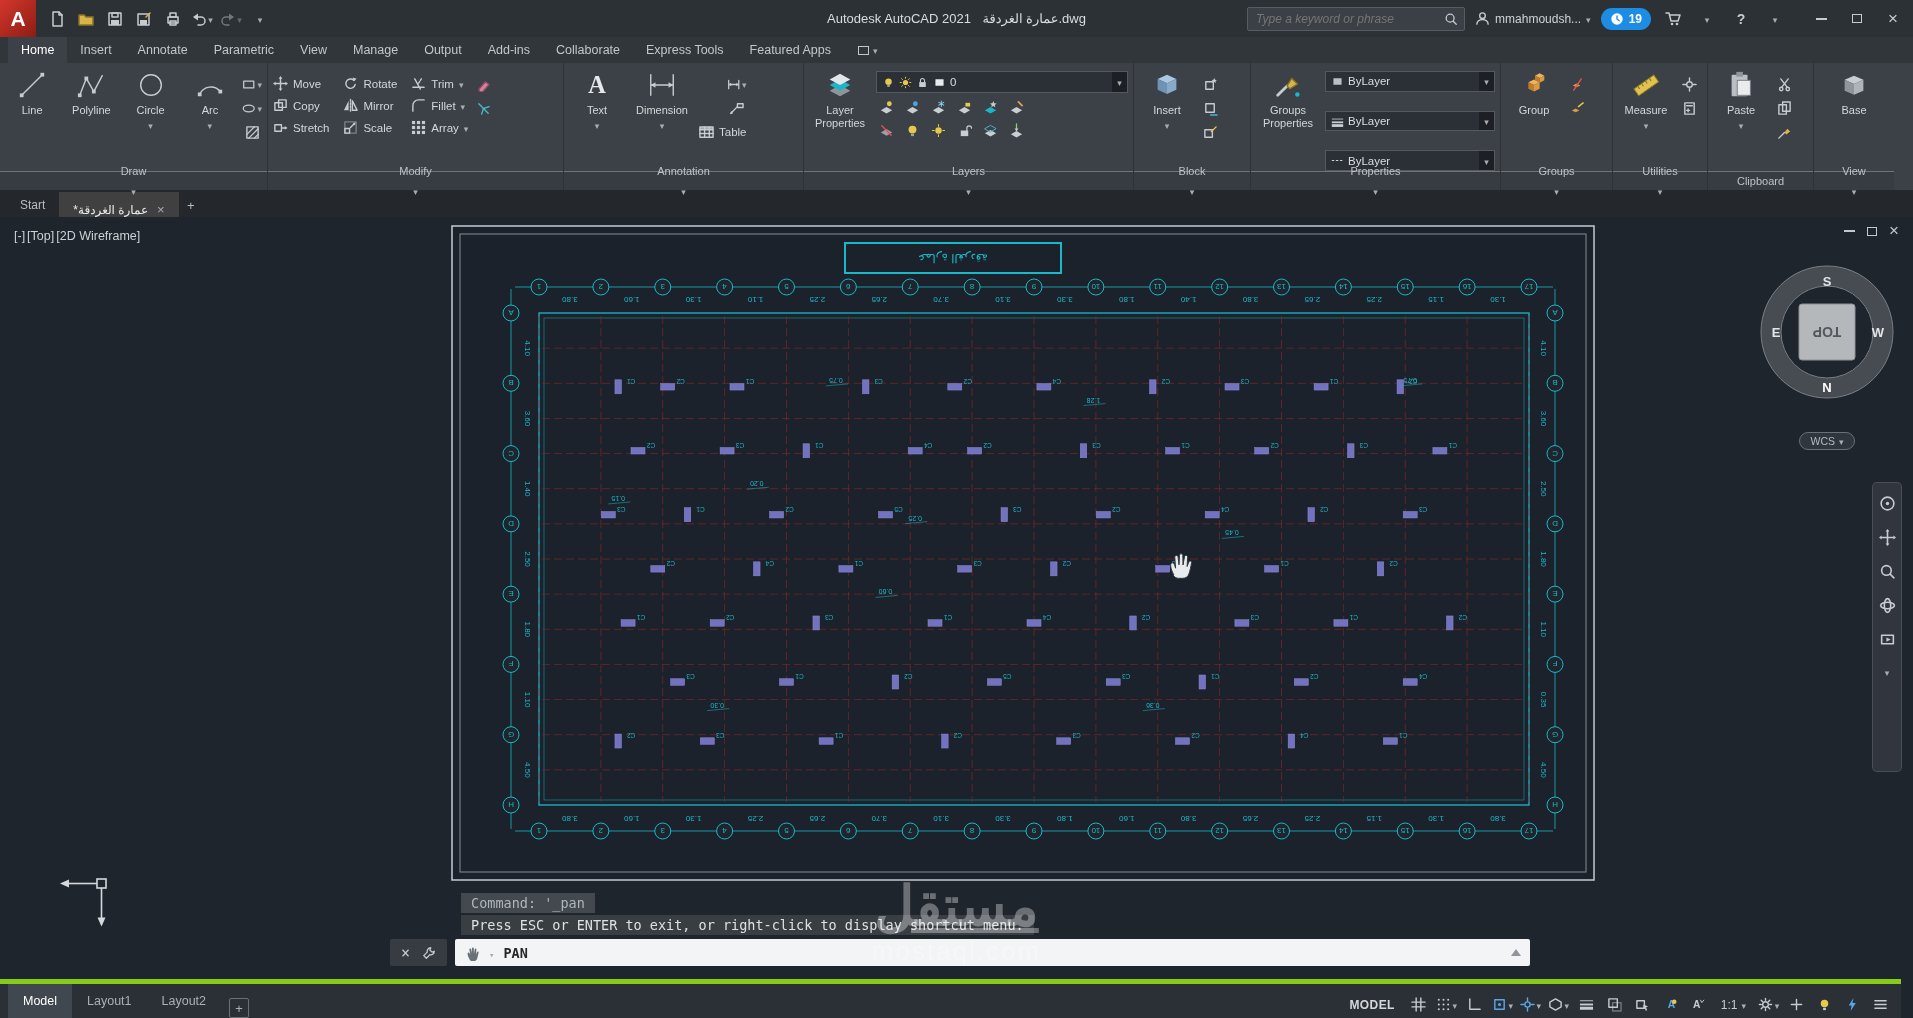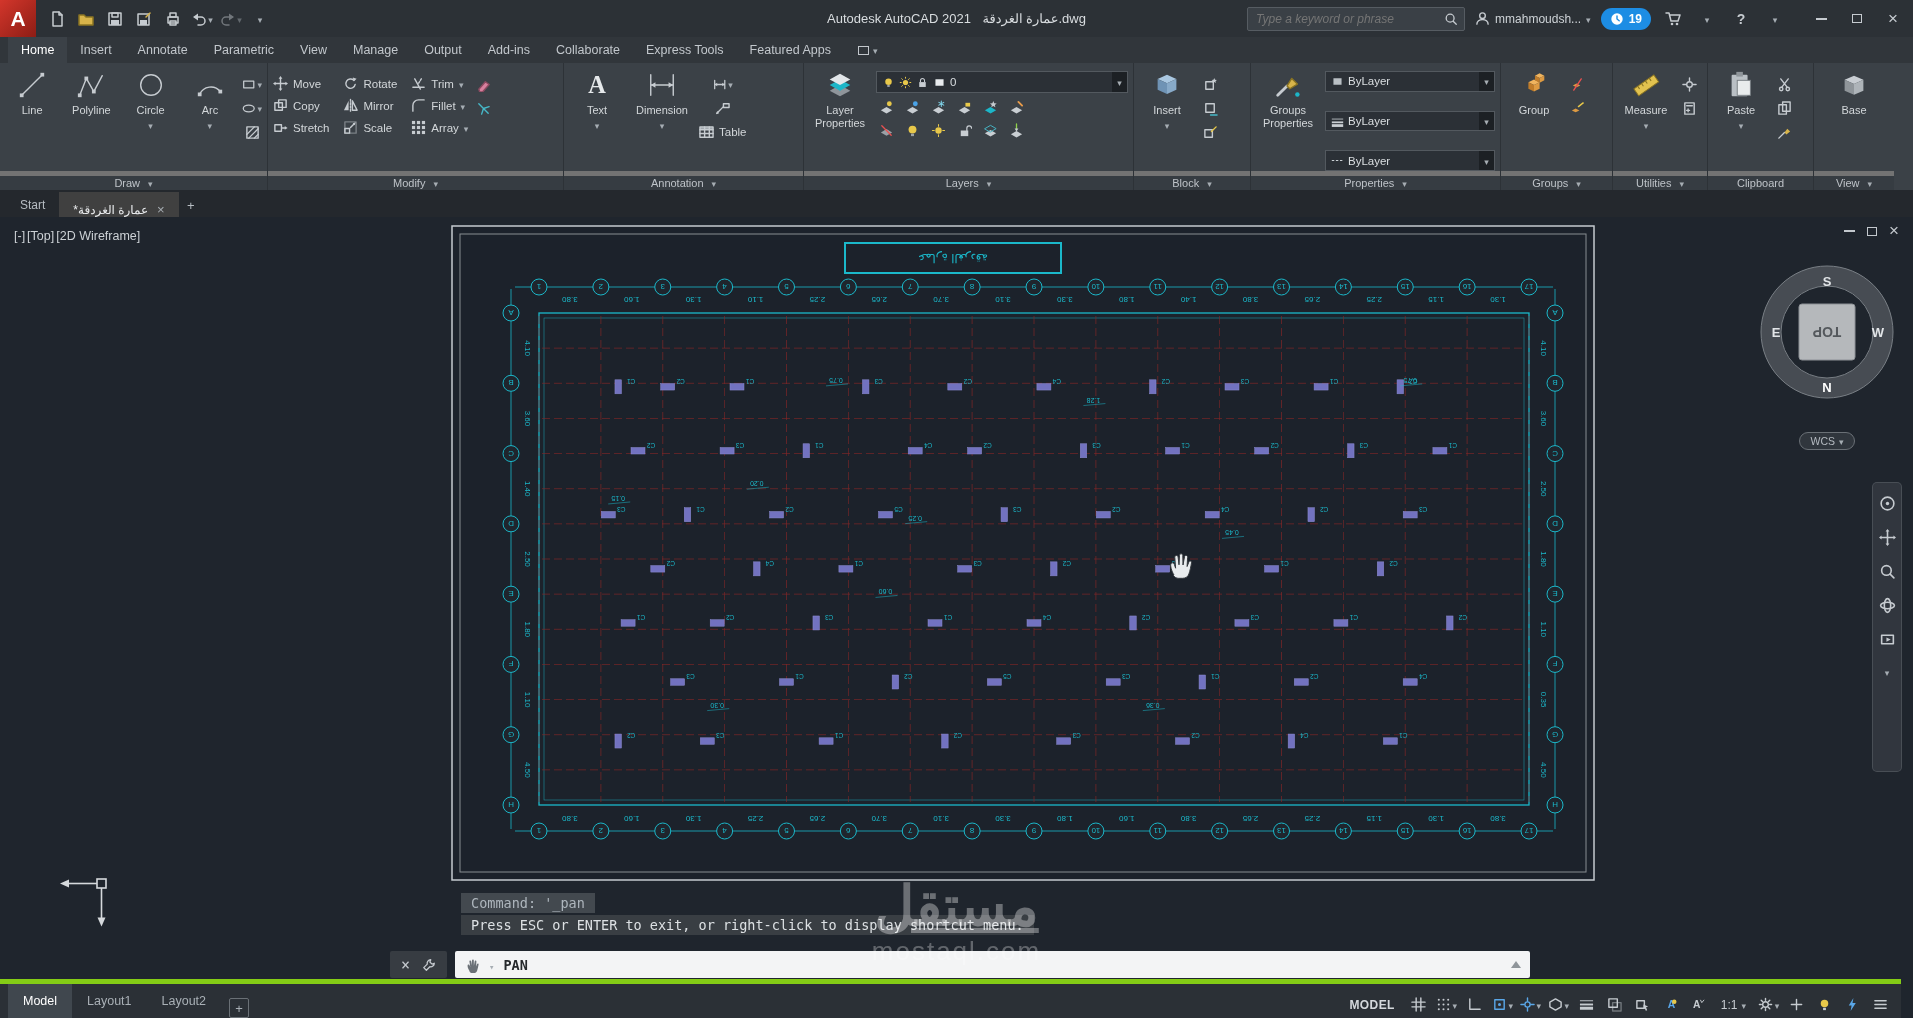--- a/index.html
+++ b/index.html
@@ -46,21 +46,21 @@
   .rtab{padding:0 13px;display:flex;align-items:center;font-size:12.5px;color:#c2c7cc;}
   .rtab.active{background:#3b4147;color:#ffffff;}
   .ribbon-toggle{display:flex;align-items:center;gap:4px;padding:0 10px;margin-left:4px;}
   .ribbon-toggle .sq{width:11px;height:9px;border:1.5px solid #c2c7cc;}
 
   
   .ribbon{position:absolute;top:63px;left:0;right:0;height:127px;background:#3b4147;display:flex;z-index:28;}
   .panel{display:flex;flex-direction:column;border-right:1px solid #2d3237;flex:0 0 auto;}
   .panel-body{flex:1;display:flex;padding:4px 5px 0 5px;gap:5px;overflow:hidden;}
   .panel-footer{height:19px;display:flex;align-items:center;justify-content:center;gap:8px;font-size:11px;
-                color:#bec3c8;background:#363c42;border-top:5px solid #737373;}
+                color:#bec3c8;background:#363c42;border-top:1px solid #737373;flex-direction:column;}
   .btool{width:56px;display:flex;flex-direction:column;align-items:center;padding-top:3px;gap:2px;
          font-size:11px;color:#d3d7da;text-align:center;line-height:1.12;}
   .btool .icon32 svg{width:30px;height:30px;}
   .mgrid{display:grid;grid-template-columns:auto auto auto;column-gap:14px;row-gap:7px;align-content:start;padding-top:9px;}
   .mtool{display:flex;align-items:center;gap:5px;font-size:11.5px;color:#d3d7da;white-space:nowrap;}
   .mtool svg{width:15px;height:15px;}
   .scol{display:flex;flex-direction:column;gap:6px;padding-top:8px;align-items:center;}
   .sbtn{width:20px;height:18px;display:flex;align-items:center;justify-content:center;gap:2px;}
   .sbtn svg{width:15px;height:15px;}
   .combo{height:22px;background:#2b3036;border:1px solid #53595f;display:flex;align-items:center;gap:4px;
@@ -99,21 +99,21 @@
 
   
   .ucs{position:absolute;left:56px;top:660px;}
   .ucs svg{width:54px;height:54px;}
 
   
   .cmd-stack{position:absolute;left:390px;top:676px;width:1140px;z-index:8;font-family:"DejaVu Sans Mono",monospace;}
   .cmd-hist{margin-left:71px;}
   .cmd-hist1{display:inline-block;background:rgba(74,80,86,.85);color:#aeb6bd;padding:2px 10px;font-size:13.5px;}
   .cmd-hist2{display:inline-block;background:rgba(60,65,70,.9);color:#dde1e4;padding:2px 10px;margin-top:2px;font-size:13.5px;}
-  .cmd-row{display:flex;align-items:center;margin-top:16px;height:27px;}
+  .cmd-row{display:flex;align-items:center;margin-top:4px;height:27px;}
   .cmd-tools{display:flex;align-items:center;gap:12px;background:rgba(60,65,70,.85);height:100%;padding:0 11px;
              margin-right:8px;color:#c3c8cd;border-radius:2px;}
   .cmd-tools svg{width:14px;height:14px;}
   .cmd-x::after{content:"×";font-size:15px;color:#c3c8cd;}
   .cmd-input{flex:1;background:#f3f4f5;height:100%;display:flex;align-items:center;gap:9px;padding:0 9px;
              color:#26292c;font-weight:bold;font-size:13.5px;border-radius:2px;}
   .cmd-input svg{width:16px;height:16px;}
   .cmd-up{margin-left:auto;width:0;height:0;border-left:5px solid transparent;border-right:5px solid transparent;
           border-bottom:7px solid #8f959a;}
 
@@ -443,21 +443,21 @@
         <span class="caret"></span>
       </div>
       <div class="btool" style="width:64px">
         <span class="icon32"><svg class="ic" viewBox="0 0 32 32">
               <path d="M4 5v22M28 5v22M4 16h24"></path>
               <path class="f" d="M4 16l5-3v6zM28 16l-5-3v6z"></path>
             </svg></span>
         <span>Dimension</span>
         <span class="caret"></span>
       </div>
-      <div class="scol" style="align-items:center;">
+      <div class="scol" style="align-items:flex-end;">
         <span class="sbtn">
             <svg class="ic" viewBox="0 0 16 16">
               <path d="M2 3v10M14 3v10M2 8h12"></path>
               <path class="f" d="M2 8l3-2v4zM14 8l-3-2v4z"></path>
             </svg>
             <span class="caret"></span>
           </span>
         <span class="sbtn">
             <svg class="ic" viewBox="0 0 16 16">
               <path d="M2 13L9 6"></path>

